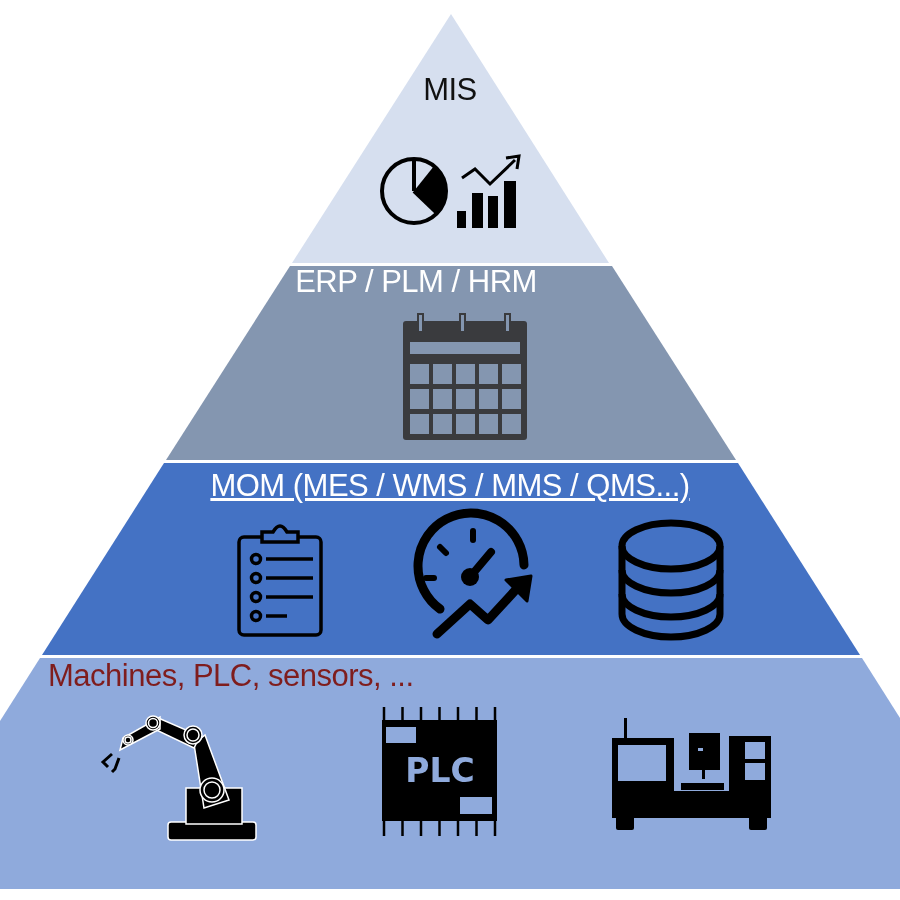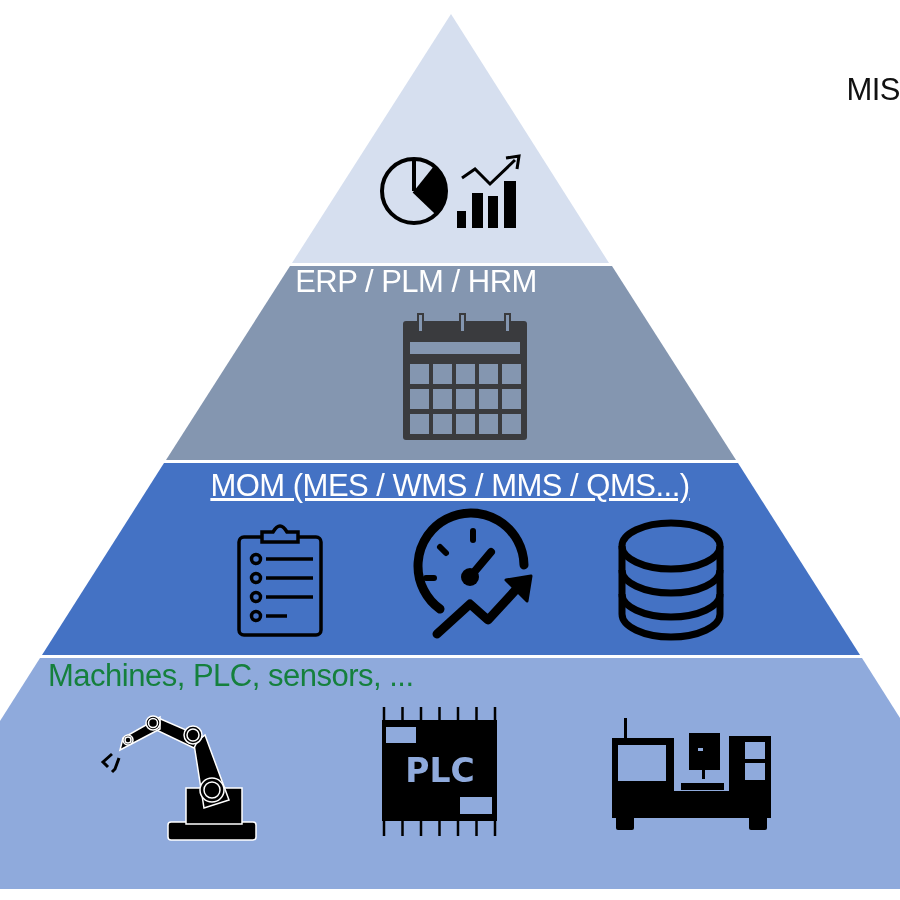--- a/index.html
+++ b/index.html
@@ -145,16 +145,16 @@
     <rect x="681" y="783" width="43" height="7"></rect>
     <rect x="729" y="736" width="42" height="57"></rect>
     <rect x="745" y="742" width="20" height="17" fill="#8faadc"></rect>
     <rect x="745" y="763" width="20" height="17" fill="#8faadc"></rect>
     <rect x="612" y="791" width="159" height="27"></rect>
     <rect x="616" y="816" width="18" height="14" rx="2"></rect>
     <rect x="749" y="816" width="18" height="14" rx="2"></rect>
   </g>
 </svg>
 
-<div class="lvl-label" id="lbl-mis" style="color: rgb(17, 17, 17); text-align: right;">MIS</div>
+<div class="lvl-label" id="lbl-mis" style="color: rgb(17, 17, 17);">MIS</div>
 <div class="lvl-label" id="lbl-erp" style="color: rgb(255, 255, 255);">ERP / PLM / HRM</div>
 <div class="lvl-label" id="lbl-mom" style="color: rgb(255, 255, 255);">MOM (MES / WMS / MMS / QMS...)</div>
-<div class="lvl-label" id="lbl-mach" style="color: #15803d;">Machines, PLC, sensors, ...</div>
+<div class="lvl-label" id="lbl-mach" style="color: #7f1d1d;">Machines, PLC, sensors, ...</div>
 
 </body></html>

